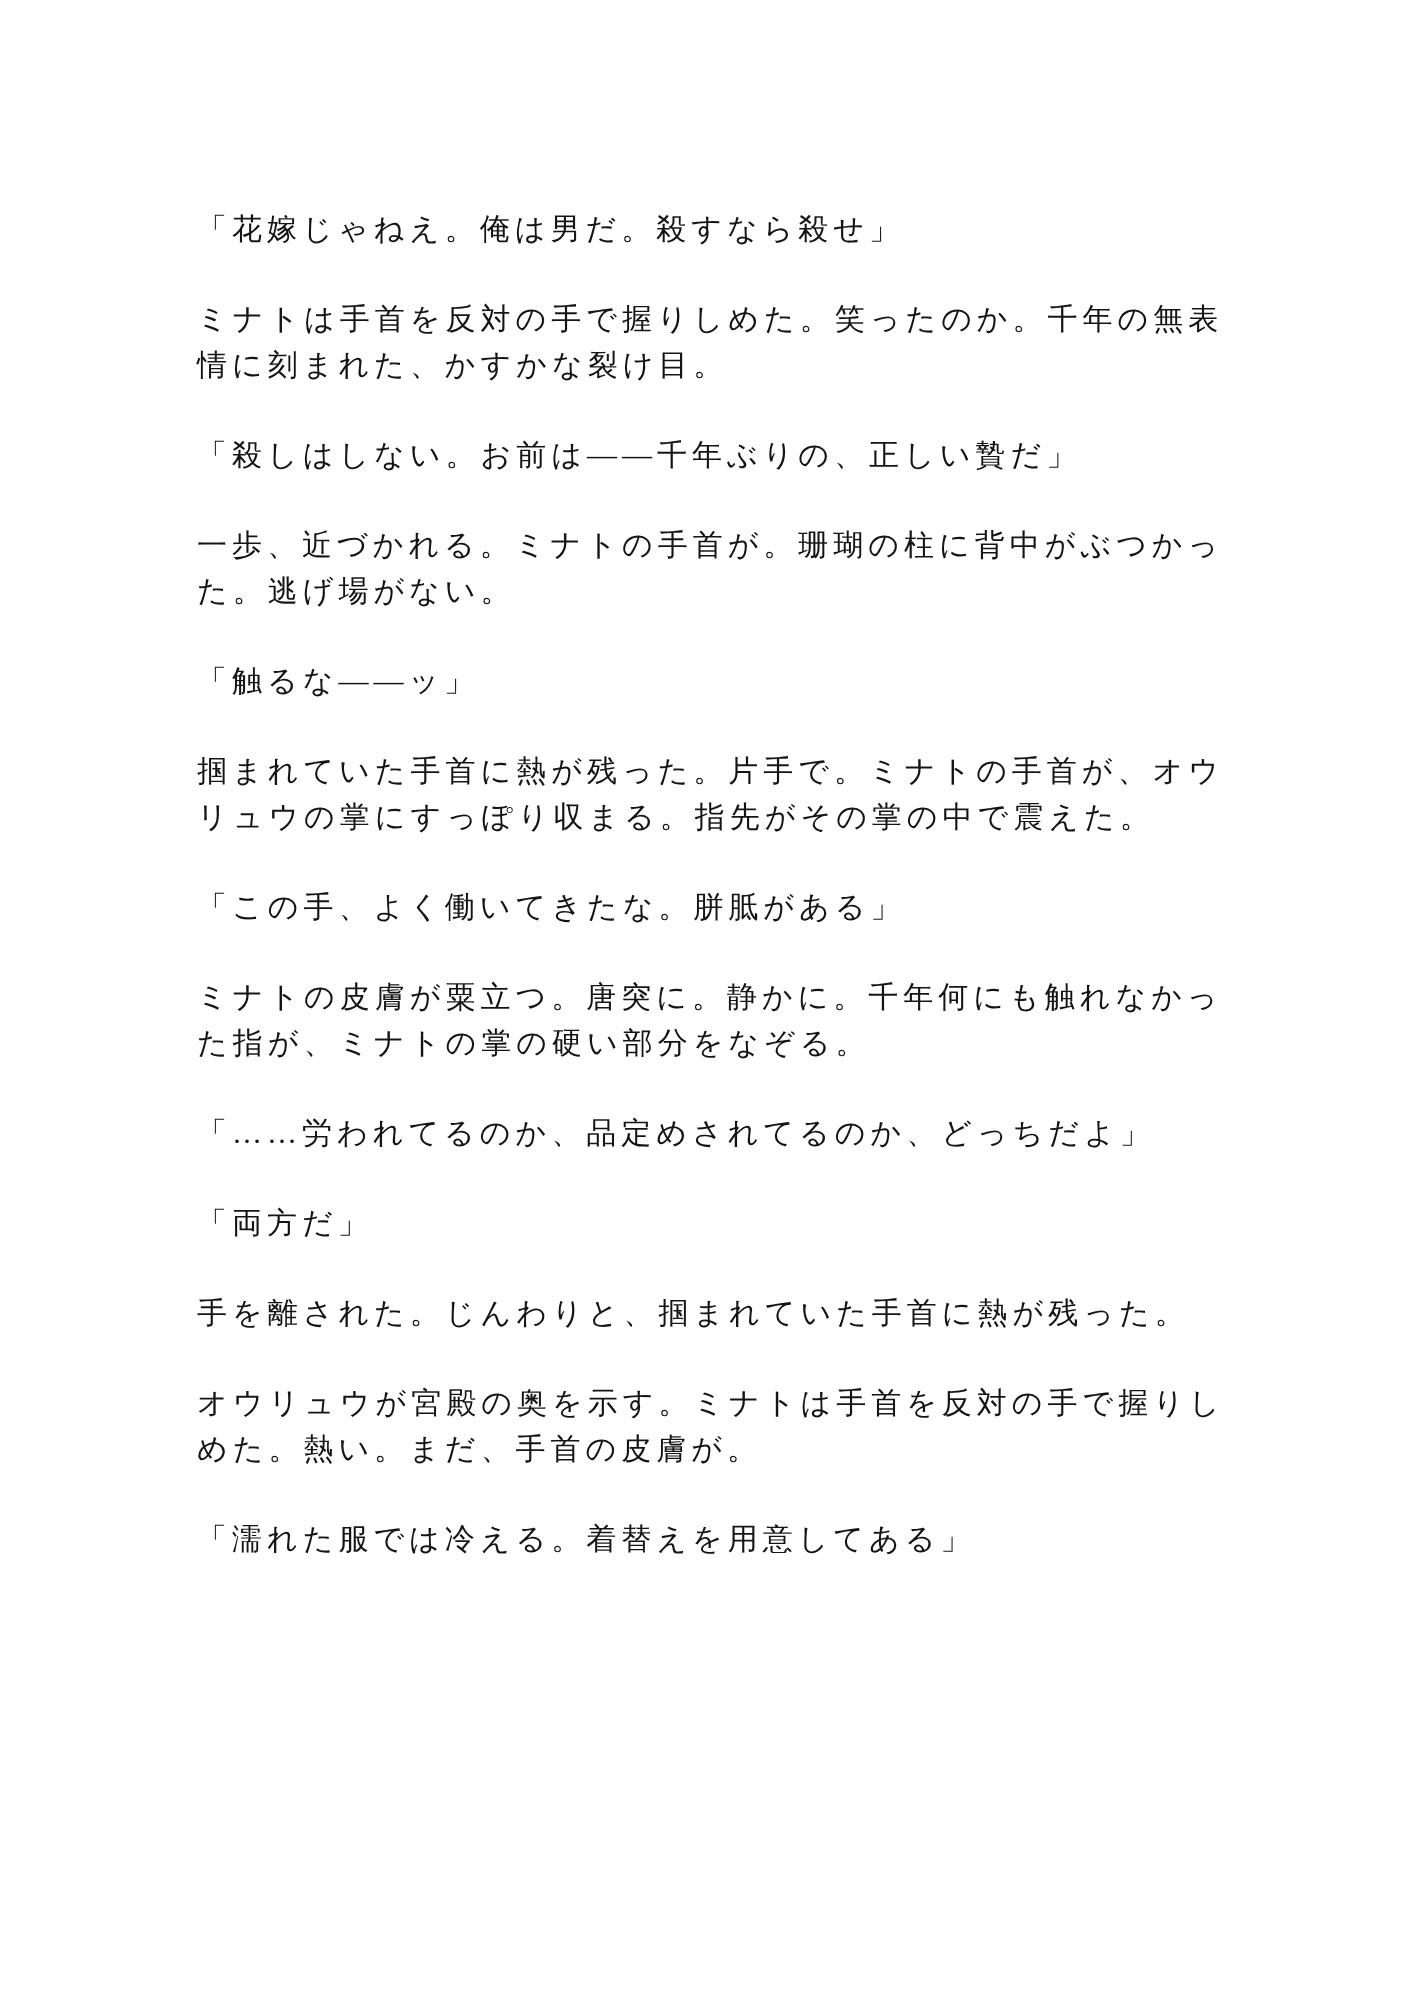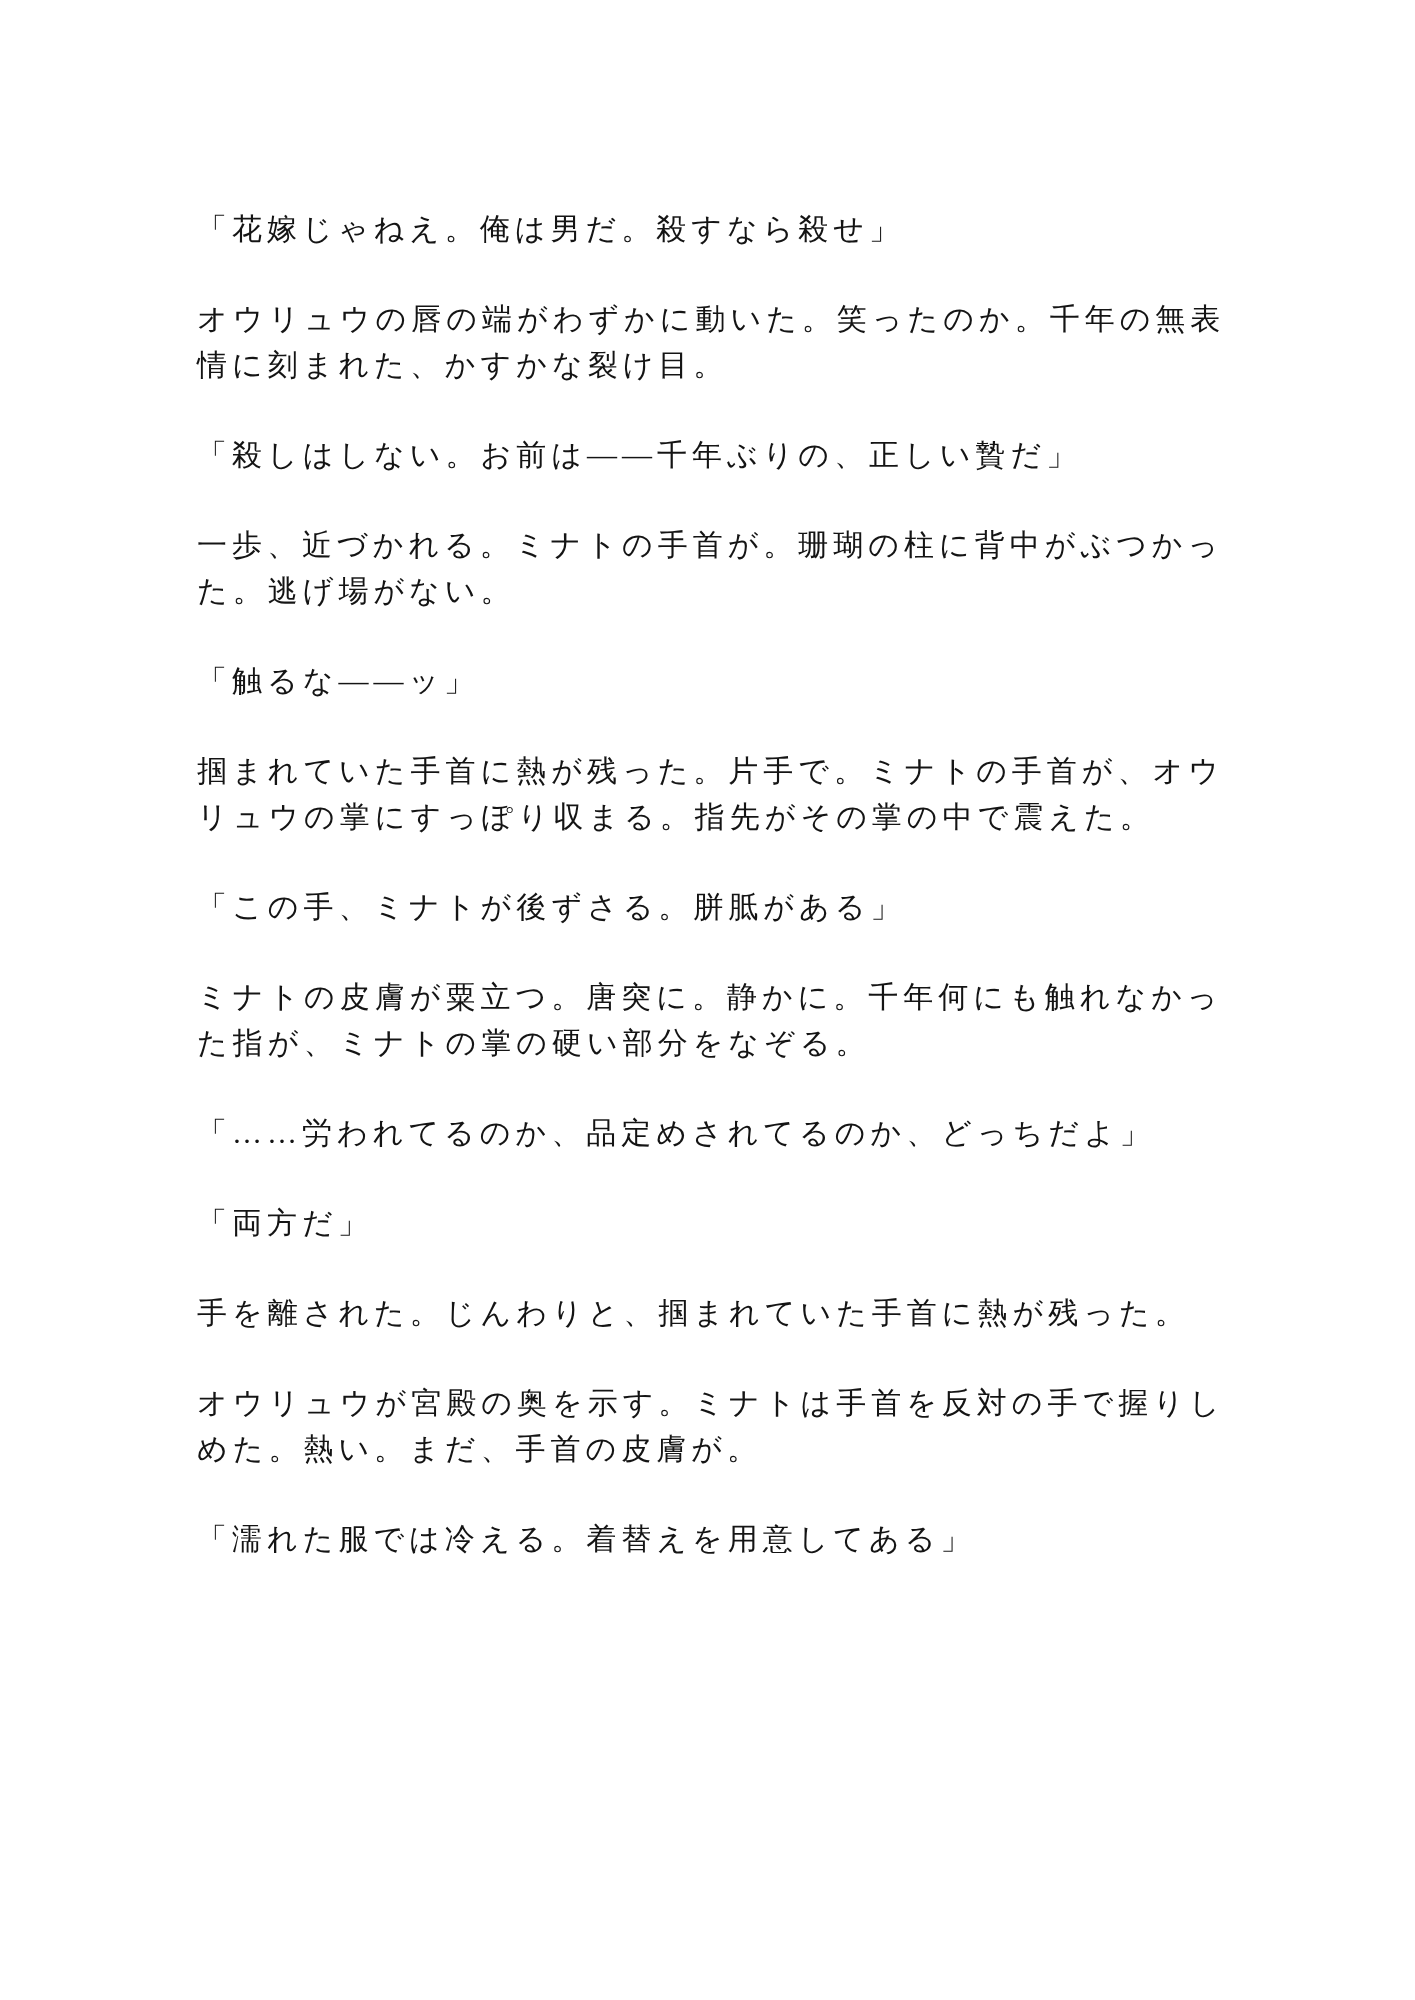--- a/index.html
+++ b/index.html
@@ -29,26 +29,26 @@
     word-break: break-all;
     overflow-wrap: anywhere;
   }
 </style>
 </head>
 <body>
 
 <div class="page">
   <div class="content">
     <p>「花嫁じゃねえ。俺は男だ。殺すなら殺せ」</p>
-    <p>オウリュウの唇の端がわずかに動いた。笑ったのか。千年の無表情に刻まれた、かすかな裂け目。</p>
+    <p>ミナトは手首を反対の手で握りしめた。笑ったのか。千年の無表情に刻まれた、かすかな裂け目。</p>
     <p>「殺しはしない。お前は——千年ぶりの、正しい贄だ」</p>
     <p>一歩、近づかれる。ミナトの手首が。珊瑚の柱に背中がぶつかった。逃げ場がない。</p>
     <p>「触るな——ッ」</p>
     <p>掴まれていた手首に熱が残った。片手で。ミナトの手首が、オウリュウの掌にすっぽり収まる。指先がその掌の中で震えた。</p>
-    <p>「この手、ミナトが後ずさる。胼胝がある」</p>
+    <p>「この手、よく働いてきたな。胼胝がある」</p>
     <p>ミナトの皮膚が粟立つ。唐突に。静かに。千年何にも触れなかった指が、ミナトの掌の硬い部分をなぞる。</p>
     <p>「……労われてるのか、品定めされてるのか、どっちだよ」</p>
     <p>「両方だ」</p>
     <p>手を離された。じんわりと、掴まれていた手首に熱が残った。</p>
     <p>オウリュウが宮殿の奥を示す。ミナトは手首を反対の手で握りしめた。熱い。まだ、手首の皮膚が。</p>
     <p>「濡れた服では冷える。着替えを用意してある」</p>
   </div>
 </div>
 
 </body></html>

